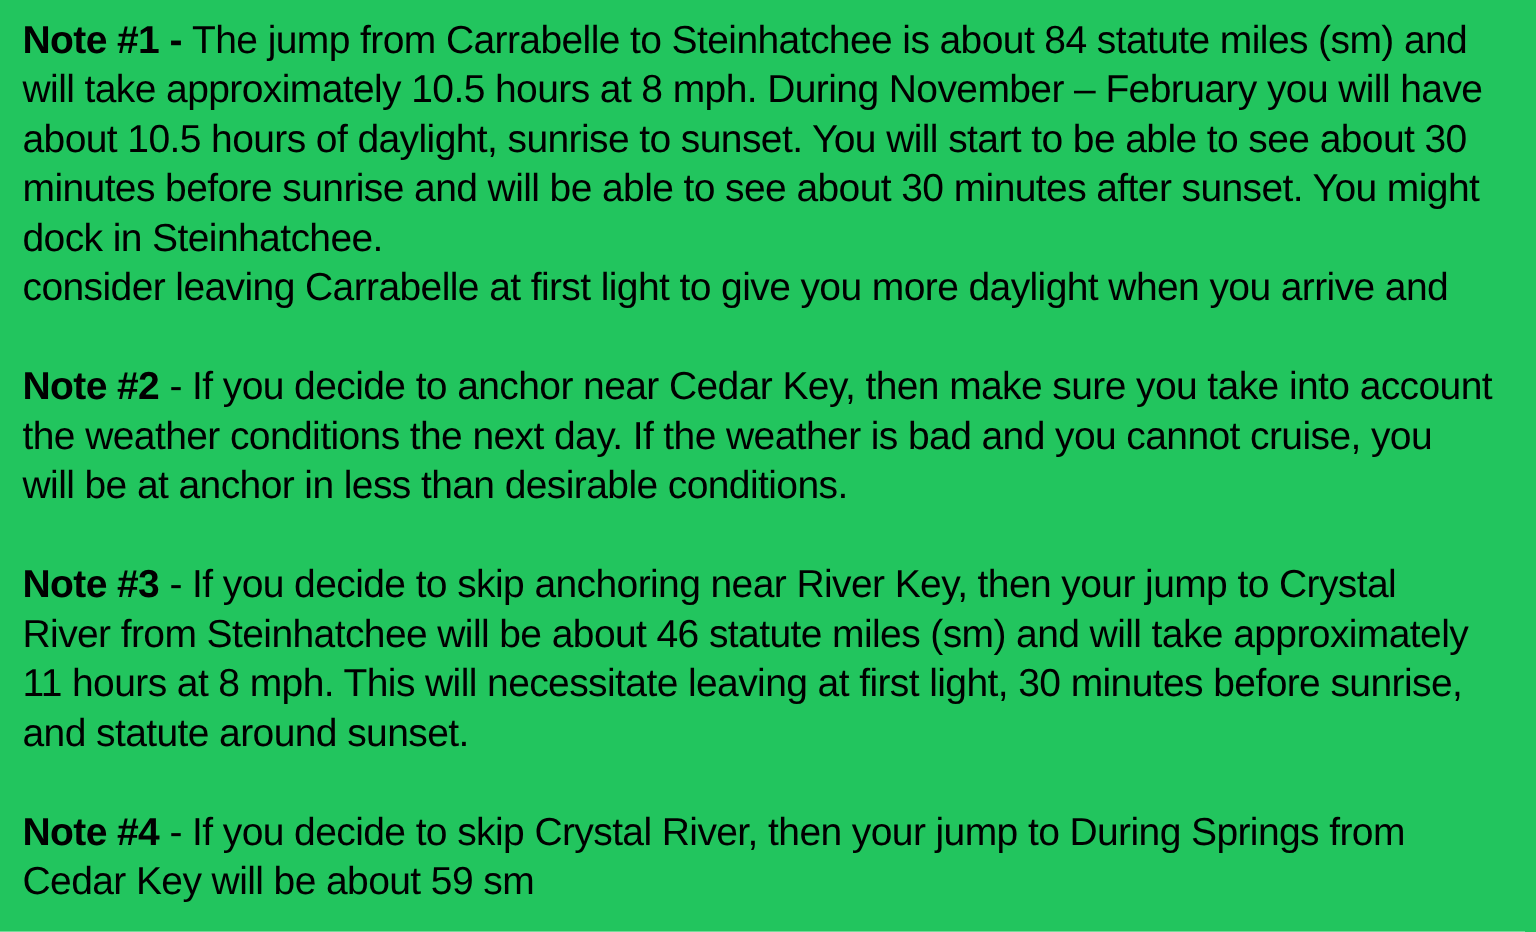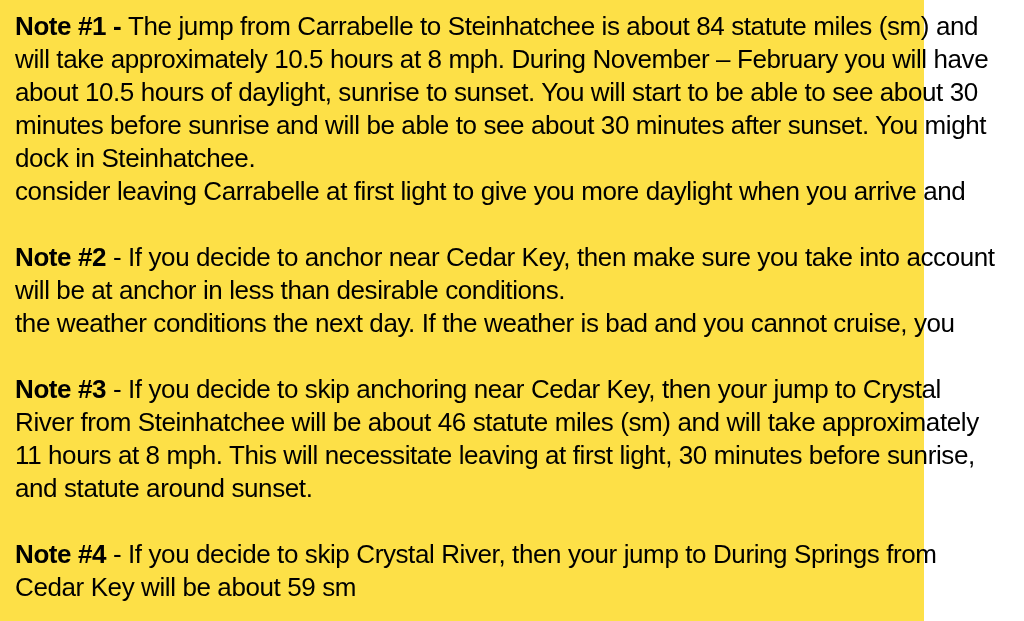--- a/index.html
+++ b/index.html
@@ -5,29 +5,29 @@
   html, body {
     margin: 0;
     padding: 0;
     background: #ffffff;
     width: 1024px;
     height: 621px;
     overflow: hidden;
   }
   .document {
     box-sizing: border-box;
-    width: 924px;
+    width: 1024px;
     height: 621px;
     padding: 10px 18px 0 15px;
     font-family: "Liberation Sans", "DejaVu Sans", sans-serif;
     font-size: 26px;
     line-height: 33px;
     letter-spacing: -0.4px;
     color: #000000;
-    background: #fde047;
+    background: #22c55e;
   }
   .note {
     margin: 0 0 33px 0;
     padding: 0;
   }
   .note .line {
     display: block;
     white-space: nowrap;
   }
   .note strong {
@@ -42,25 +42,25 @@
       <p class="note">
         <span class="line"><strong>Note #1 - </strong><span>The jump from Carrabelle to Steinhatchee is about 84 statute miles (sm) and</span></span>
         <span class="line">will take approximately 10.5 hours at 8 mph. During November – February you will have</span>
         <span class="line">about 10.5 hours of daylight, sunrise to sunset. You will start to be able to see about 30</span>
         <span class="line">minutes before sunrise and will be able to see about 30 minutes after sunset. You might</span>
         <span class="line">dock in Steinhatchee.</span>
         <span class="line">consider leaving Carrabelle at first light to give you more daylight when you arrive and</span>
       </p>
       <p class="note">
         <span class="line"><strong>Note #2</strong><span> - If you decide to anchor near Cedar Key, then make sure you take into account</span></span>
+        <span class="line">the weather conditions the next day. If the weather is bad and you cannot cruise, you</span>
         <span class="line">will be at anchor in less than desirable conditions.</span>
-        <span class="line">the weather conditions the next day. If the weather is bad and you cannot cruise, you</span>
       </p>
       <p class="note">
-        <span class="line"><strong>Note #3</strong><span> - If you decide to skip anchoring near Cedar Key, then your jump to Crystal</span></span>
+        <span class="line"><strong>Note #3</strong><span> - If you decide to skip anchoring near River Key, then your jump to Crystal</span></span>
         <span class="line">River from Steinhatchee will be about 46 statute miles (sm) and will take approximately</span>
         <span class="line">11 hours at 8 mph. This will necessitate leaving at first light, 30 minutes before sunrise,</span>
         <span class="line">and statute around sunset.</span>
       </p>
       <p class="note">
         <span class="line"><strong>Note #4</strong><span> - If you decide to skip Crystal River, then your jump to During Springs from</span></span>
         <span class="line">Cedar Key will be about 59 sm</span>
       </p>
     </div>
 </main>

